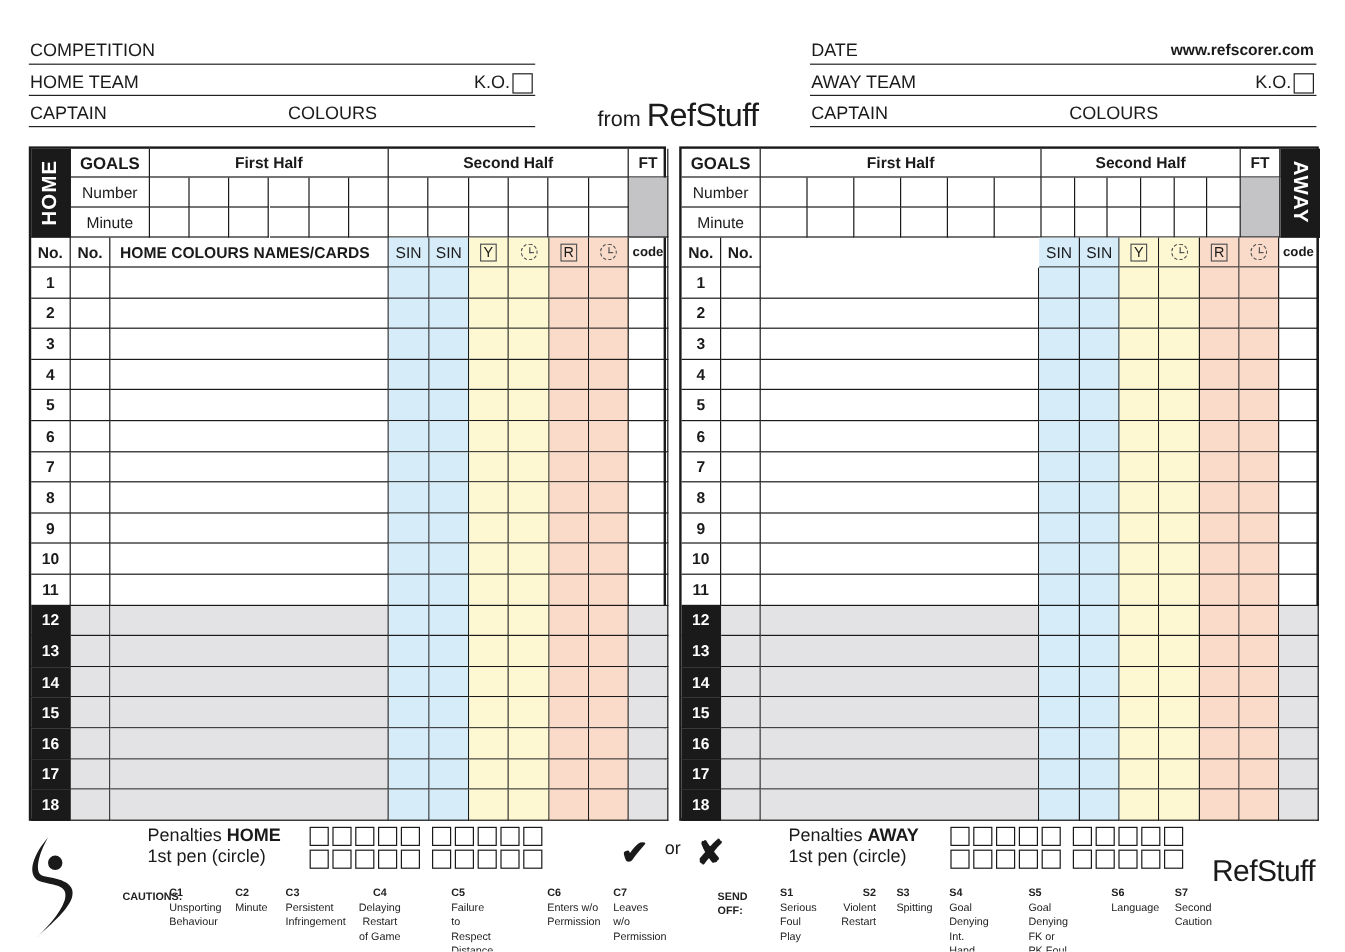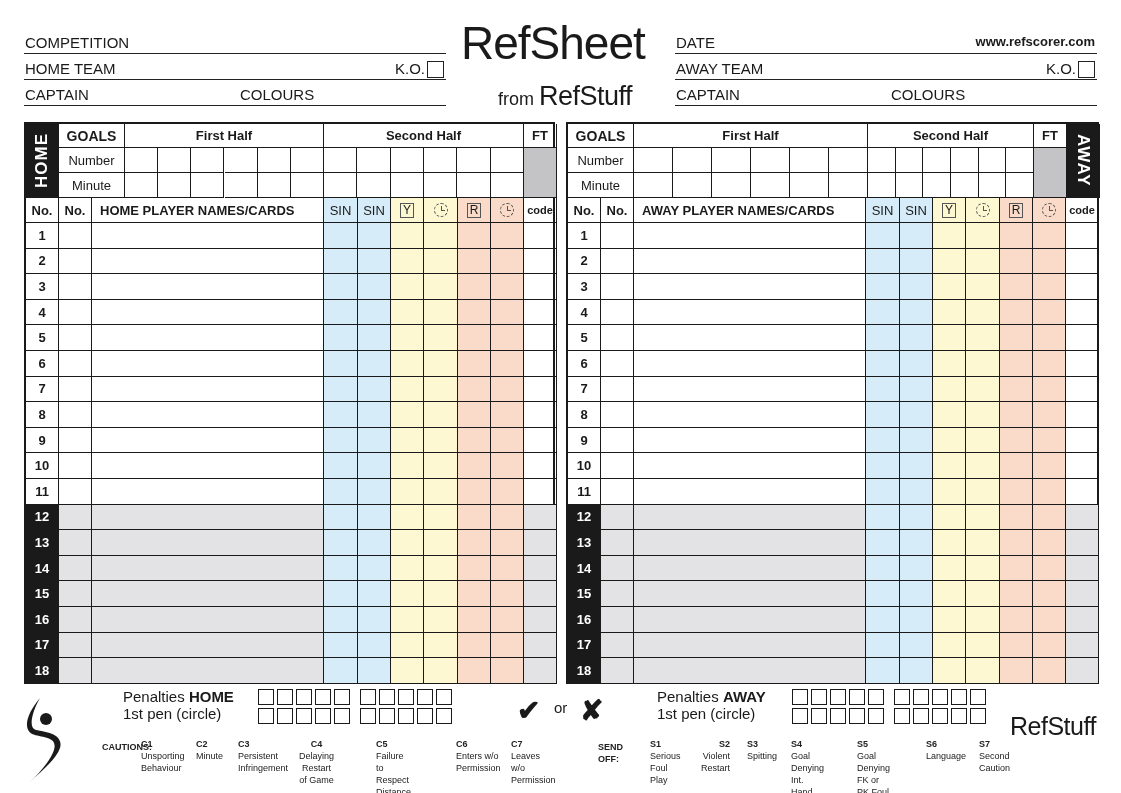--- a/index.html
+++ b/index.html
@@ -62,21 +62,20 @@
     <span>K.O.</span>
     <span class="box"></span>
   </span>
 </div>
 <div class="hdr-line" style="left:24px; top:84px; width:422px;">
   <span class="lbl">CAPTAIN</span>
   <span class="lbl2" style="left:216px;">COLOURS</span>
 </div>
 
 <div class="logo">
-  <span class="big">RefSheet</span>
   <span class="small">
     <span>from</span>
     <b>RefStuff</b>
   </span>
 </div>
 
 <div class="hdr-line" style="left:675px; top:32px; width:422px;">
   <span class="lbl">DATE</span>
   <span class="web">www.refscorer.com</span>
 </div>
@@ -139,21 +138,21 @@
     <div class="cell " style="left: 431.333px; top: 49px; width: 33.3333px; height: 25px;"></div>
     <div class="cell " style="left: 264.833px; top: 49px; width: 33.1667px; height: 25px;"></div>
     <div class="cell " style="left: 464.667px; top: 49px; width: 33.3333px; height: 25px;"></div>
     <div class="cell bold" style="left: 0px; top: 74px; width: 33px; height: 25px;">
       <span>No.</span>
     </div>
     <div class="cell bold" style="left: 33px; top: 74px; width: 33px; height: 25px;">
       <span>No.</span>
     </div>
     <div class="cell bold" style="left: 66px; top: 74px; width: 232px; height: 25px; justify-content: flex-start; padding-left: 8px;">
-      <span>HOME PLAYER NAMES/CARDS</span>
+      <span>HOME COLOURS NAMES/CARDS</span>
     </div>
     <div class="cell sin" style="left: 298px; top: 74px; width: 34px; height: 25px;">
       <span>SIN</span>
     </div>
     <div class="cell sin" style="left: 332px; top: 74px; width: 33px; height: 25px;">
       <span>SIN</span>
     </div>
     <div class="cell yel" style="left: 365px; top: 74px; width: 33px; height: 25px;">
       <span class="cardglyph">Y</span>
     </div>
@@ -433,23 +432,20 @@
     <div class="cell " style="left: 222px; top: 49px; width: 39px; height: 25px;"></div>
     <div class="cell " style="left: 410.667px; top: 49px; width: 27.6667px; height: 25px;"></div>
     <div class="cell " style="left: 261px; top: 49px; width: 39px; height: 25px;"></div>
     <div class="cell " style="left: 438.333px; top: 49px; width: 27.6667px; height: 25px;"></div>
     <div class="cell bold" style="left: 0px; top: 74px; width: 33px; height: 25px;">
       <span>No.</span>
     </div>
     <div class="cell bold" style="left: 33px; top: 74px; width: 33px; height: 25px;">
       <span>No.</span>
     </div>
-    <div class="cell bold" style="left: 66px; top: 74px; width: 232px; height: 25px; justify-content: flex-start; padding-left: 8px;">
-      <span>AWAY PLAYER NAMES/CARDS</span>
-    </div>
     <div class="cell sin" style="left: 298px; top: 74px; width: 34px; height: 25px;">
       <span>SIN</span>
     </div>
     <div class="cell sin" style="left: 332px; top: 74px; width: 33px; height: 25px;">
       <span>SIN</span>
     </div>
     <div class="cell yel" style="left: 365px; top: 74px; width: 33px; height: 25px;">
       <span class="cardglyph">Y</span>
     </div>
     <div class="cell yel" style="left: 398px; top: 74px; width: 34px; height: 25px;">

